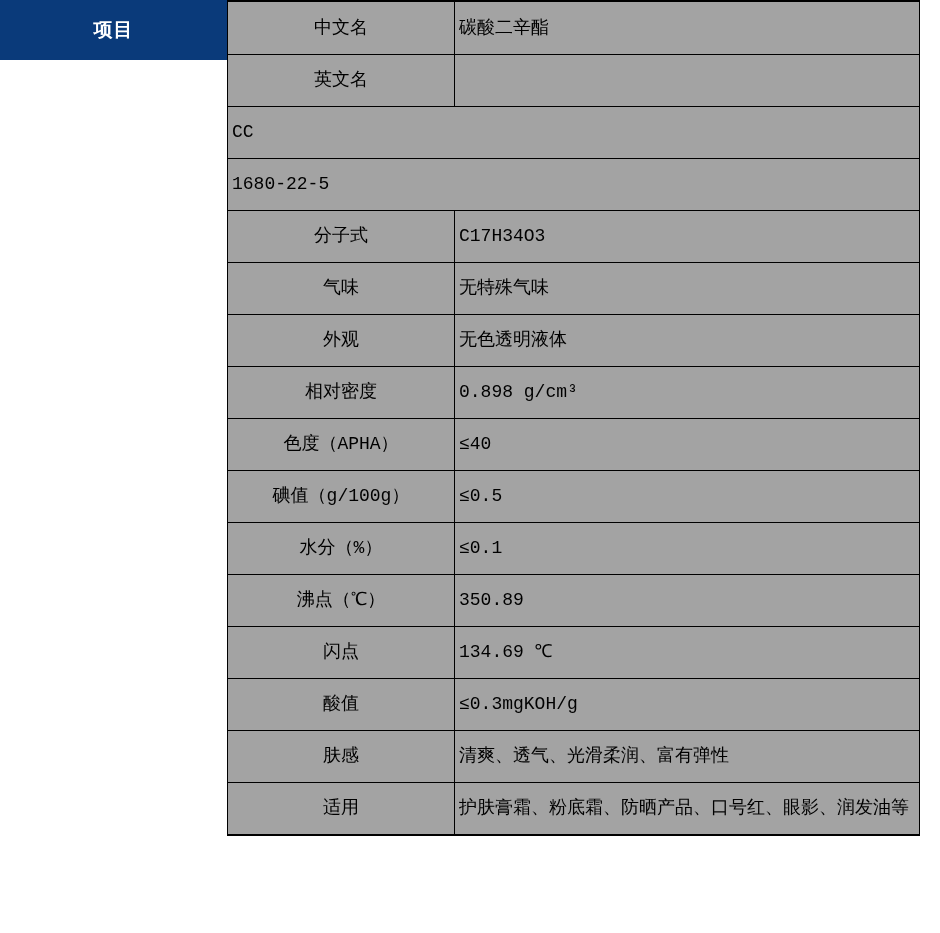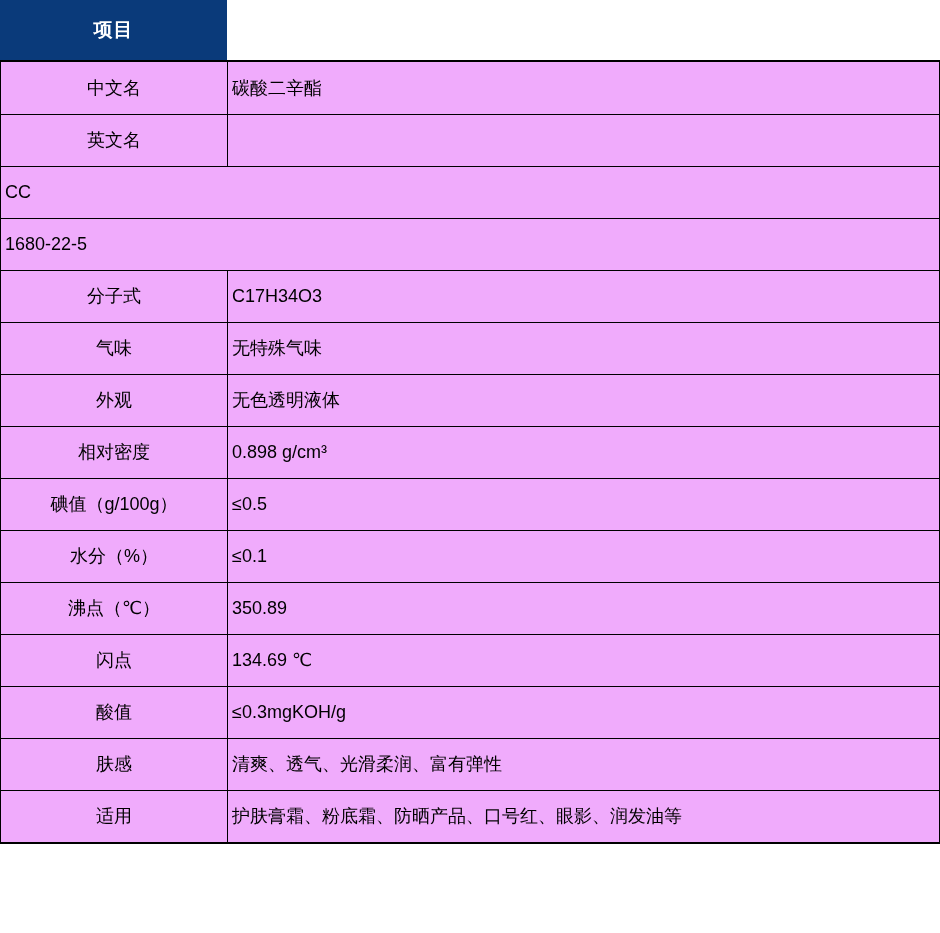--- a/index.html
+++ b/index.html
@@ -19,21 +19,21 @@
   }
   .page {
     width: 940px;
     height: 933px;
     background: var(--page-bg);
     overflow: hidden;
   }
   .spec-table {
     width: 940px;
     display: flex;
-    flex-direction: column;
+    flex-direction: row;
   }
   
   .thead {
     display: flex;
     gap: 5px;
     height: 60px;
     background: var(--page-bg);
   }
   .th {
     background: var(--header-bg);
@@ -50,42 +50,43 @@
   
   .tbody {
     border-left: 1.5px solid var(--border-color);
     border-right: 1.5px solid var(--border-color);
     border-top: 2px solid var(--border-color);
     border-bottom: 2px solid var(--border-color);
   }
   .tr {
     display: flex;
     min-height: 52px;
-    background: #f0abfc;
+    background: #a3a3a3;
+    font-family: Liberation Mono, monospace;
   }
   .tr + .tr { border-top: 1.3px solid var(--border-color); }
   .td {
     font-size: 18px;
     line-height: 29px;
   }
   .td-label {
     width: 227px;
     flex: 0 0 227px;
     border-right: 1.3px solid var(--border-color);
     display: flex;
     align-items: center;
     justify-content: center;
     text-align: center;
     padding: 4px 6px;
   }
   .td-value {
     flex: 1;
     display: flex;
     align-items: center;
-    padding: 6px 0 6px 4px;
+    padding: 6px 10px 6px 4px;
     overflow-wrap: anywhere;
     word-break: break-word;
     text-align: right;
   }
 </style>
 </head>
 <body>
 
 <div class="page">
   <div class="spec-table">
@@ -126,20 +127,24 @@
       <div class="tr">
         <div class="td td-label">外观</div>
         <div class="td td-value">无色透明液体</div>
       </div>
 
       <div class="tr">
         <div class="td td-label">相对密度</div>
         <div class="td td-value">0.898 g/cm³</div>
       </div>
 
+      <div class="tr">
+        <div class="td td-label">色度（APHA）</div>
+        <div class="td td-value">≤40</div>
+      </div>
 
       <div class="tr">
         <div class="td td-label">碘值（g/100g）</div>
         <div class="td td-value">≤0.5</div>
       </div>
 
       <div class="tr">
         <div class="td td-label">水分（%）</div>
         <div class="td td-value">≤0.1</div>
       </div>

